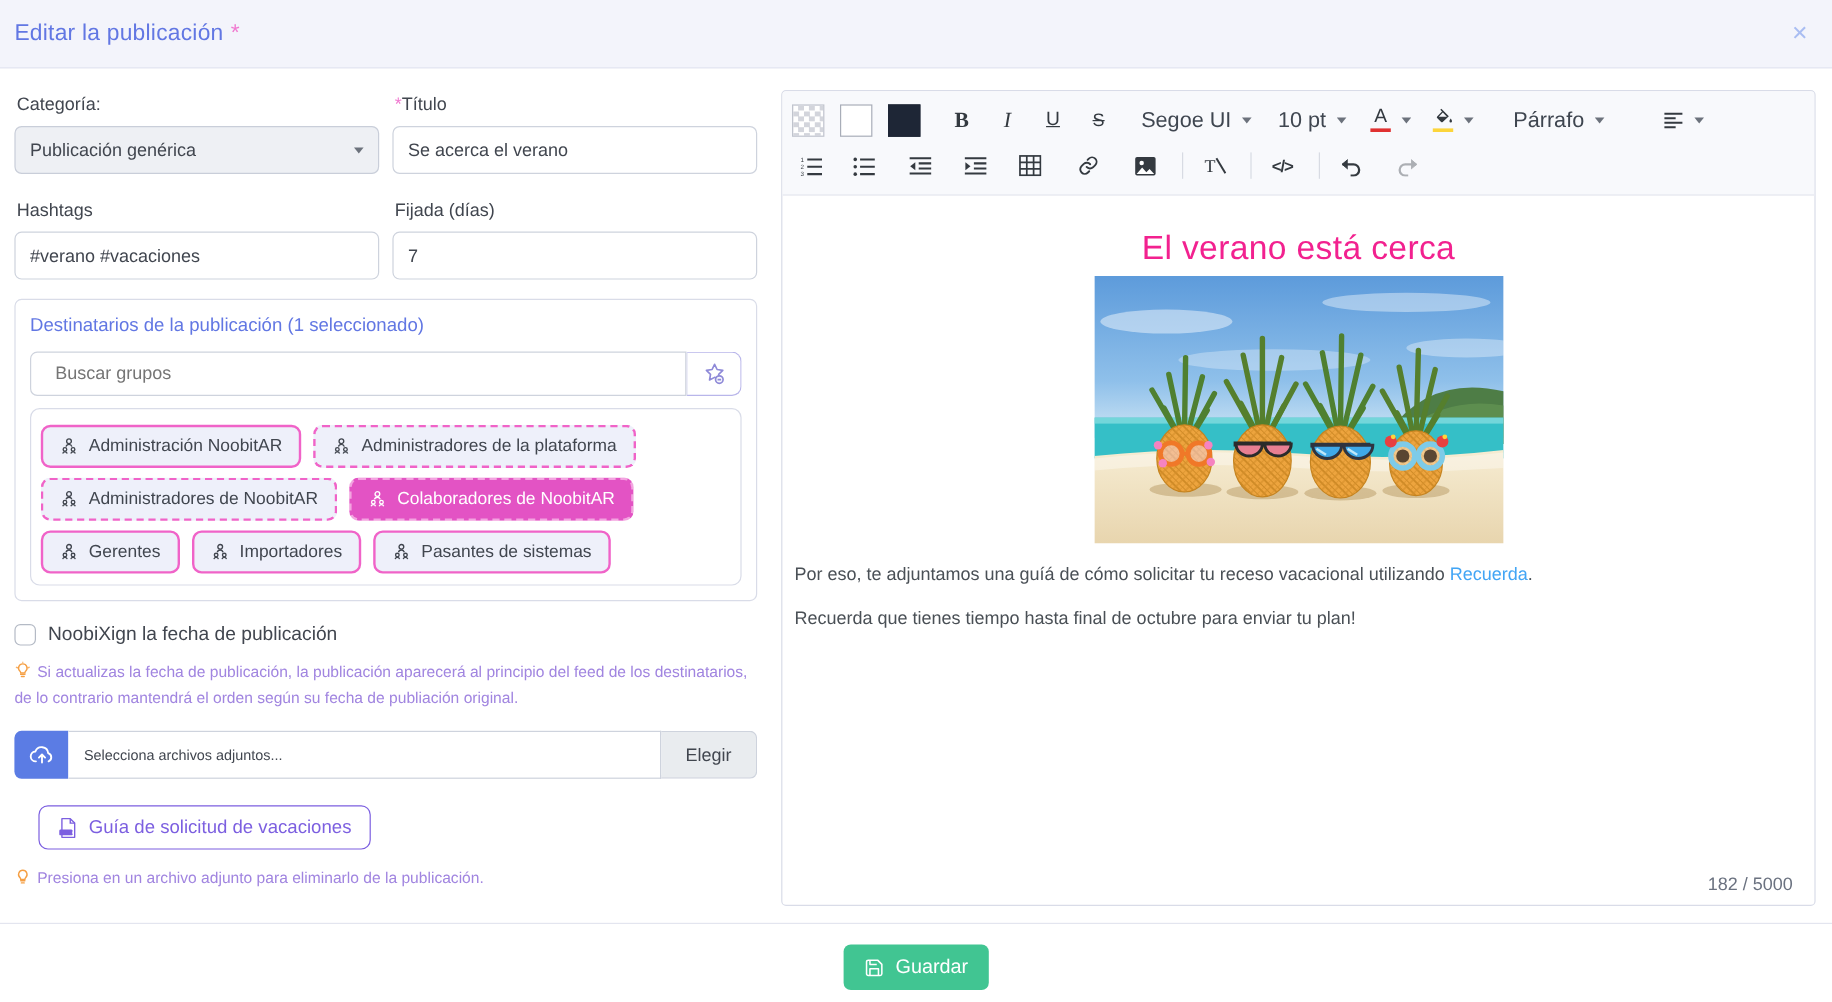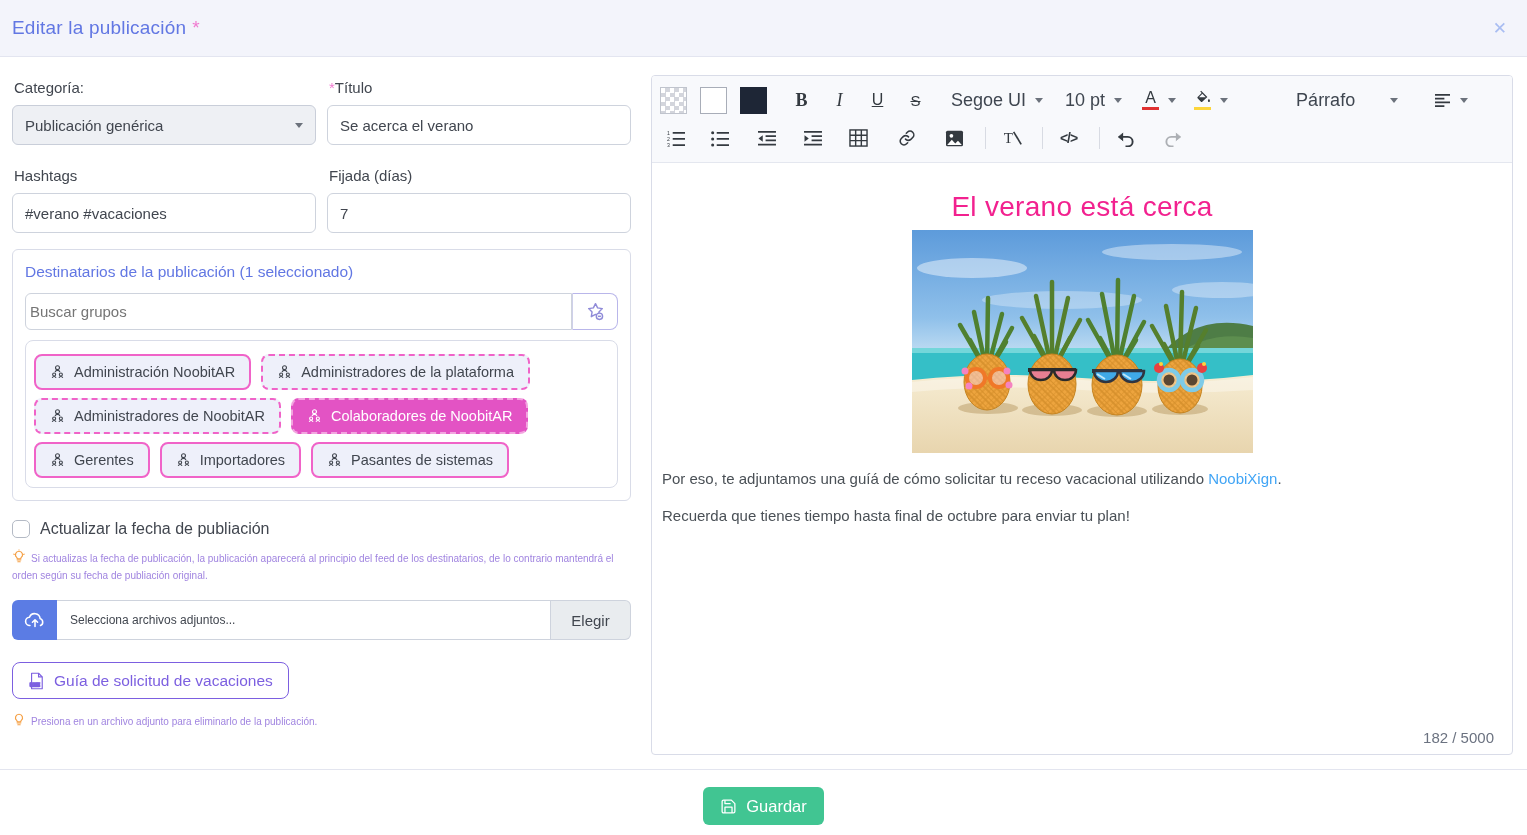--- a/index.html
+++ b/index.html
@@ -31,53 +31,53 @@
   .mt18 { margin-top:18px; }
 
   .caret { width:0; height:0; border-left:4px solid transparent; border-right:4px solid transparent;
     border-top:5px solid #6c727c; display:inline-block; }
 
   
   .dest-box { margin-top:16px; border:1px solid #d9dce8; border-radius:6px; padding:11px 12px 12px; }
   .dest-heading { color:#6277e3; font-size:15.5px; margin:2px 0 12px; }
   .search-row { display:flex; }
   .search-input { flex:1; height:37px; border:1px solid #ced3dd; border-radius:6px 0 0 6px;
-    padding:0 4px; font-size:15px; color:#495057; outline:none;
+    padding:0 20px; font-size:15px; color:#495057; outline:none;
     font-family:"Liberation Sans","DejaVu Sans",sans-serif; }
   .search-btn { width:46px; height:37px; border:1px solid #b9b6ea; border-left:1px solid #cfd0ea;
     border-radius:0 8px 8px 0; background:#fff; display:flex; align-items:center; justify-content:center; cursor:pointer; }
   .chips-box { margin-top:10px; border:1px solid #d9dce8; border-radius:8px; padding:5px 8px 9px; }
   .chip-row { display:flex; margin-top:8px; }
   .chip { display:inline-flex; align-items:center; gap:9px; padding:0 14px; height:36px;
     border-radius:8px; background:#eef0fa; border:2px solid #f063c8; font-size:14.5px;
     color:#41464f; margin-right:10px; cursor:pointer; white-space:nowrap; }
   .chip.dashed { border-style:dashed; }
   .chip.selected { background:#e353c4; color:#fff; border:2px dashed #f3a4e0; }
   .chip svg { flex:none; }
 
   
   .check-row { display:flex; align-items:center; gap:10px; margin-top:19px; cursor:pointer; }
   .checkbox { width:18px; height:18px; border:1.5px solid #b4bac5; border-radius:5px; background:#fff; }
   .check-label { font-size:16px; color:#41464f; }
-  .hint { margin-top:11px; font-size:10px; color:#a185e0; line-height:1.7; max-width:612px; }
+  .hint { margin-top:11px; font-size:13px; color:#a185e0; line-height:1.7; max-width:612px; }
   .hint .bulb { vertical-align:-2px; margin-right:5px; }
 
   
   .upload-row { display:flex; margin-top:16px; height:40px; }
   .upload-icon-btn { width:45px; background:#5b7ce4; border-radius:6px 0 0 6px; display:flex;
     align-items:center; justify-content:center; cursor:pointer; flex:none; }
   .upload-text { flex:1; border:1px solid #ced3dd; border-left:none; display:flex; align-items:center;
     padding:0 13px; font-size:12px; color:#41464f; background:#fff; }
   .choose-btn { width:80px; background:#e9ecef; border:1px solid #ced3dd; border-left:none;
     border-radius:0 6px 6px 0; display:flex; align-items:center; justify-content:center;
     font-size:15px; color:#41464f; cursor:pointer; }
 
   .attach-chip { display:inline-flex; align-items:center; gap:9px; margin-top:22px;
     border:1.5px solid #7c5fe0; border-radius:8px; padding:0 15px; height:37px;
-    color:#7c5fe0; font-size:15.5px; cursor:pointer; background:#fff; }
+    color:#7c5fe0; font-size:15.5px; cursor:pointer; background:#fff;margin-left:20px; }
 
   
   .editor { border:1px solid #d9dce8; border-radius:4px; height:680px; display:flex;
     flex-direction:column; overflow:hidden; background:#fff; }
   .toolbar { background:#f8f9fc; border-bottom:1px solid #e4e7ef; padding:4px 8px 6px; }
   .tb-row { display:flex; align-items:center; height:40px; }
   .tb-row.second { height:36px; }
   .swatch { width:27px; height:27px; border:1px solid #a8adb8; margin-right:13px; cursor:pointer; }
   .swatch.checker { background:repeating-conic-gradient(#d3d5dc 0% 25%, #ffffff 0% 50%) 0 0/9px 9px; border-color:#c0c4cd; }
   .swatch.white { background:#fff; }
@@ -239,21 +239,21 @@
                 <path d="M9.6 14.3a2.1 2.1 0 0 1 4 0"></path>
               </svg>
             <span>Pasantes de sistemas</span>
           </div>
         </div>
       </div>
     </div>
 
     <div class="check-row">
       <div class="checkbox"></div>
-      <div class="check-label">Actualizar la fecha de publiación</div>
+      <div class="check-label">NoobiXign la fecha de publicación</div>
     </div>
     <div class="hint">
       <svg class="bulb" width="14" height="15" viewBox="0 0 24 24" fill="none" stroke="#f59f43" stroke-width="2" stroke-linecap="round">
           <path d="M9 18h6M10 21h4"></path>
           <path d="M12 3a6 6 0 0 1 4 10.5c-.7.6-1 1.5-1 2.5H9c0-1-.3-1.9-1-2.5A6 6 0 0 1 12 3z"></path>
           <path d="M4.5 8.5l-1.6-.6M19.5 8.5l1.6-.6M12 0.8v-0.3" opacity=".8"></path>
         </svg><span>Si actualizas la fecha de publicación, la publicación aparecerá al principio del feed de los destinatarios, de lo contrario mantendrá el orden según su fecha de publiación original.</span>
     </div>
 
     <div class="upload-row">
@@ -322,21 +322,21 @@
             </div>
           <div class="color-btn">
             <svg width="16" height="15" viewBox="0 0 24 24" fill="#343a40">
                 <path d="M19 11L9 1 7.6 2.4l2.3 2.3-6.5 6.5a1.5 1.5 0 0 0 0 2.1l5.3 5.3a1.5 1.5 0 0 0 2.1 0L19 11zM5.6 11.5L11 6.1l5.4 5.4zM21.5 14s-1.7 2.3-1.7 3.6a1.7 1.7 0 0 0 3.4 0c0-1.3-1.7-3.6-1.7-3.6z"></path>
               </svg>
             <div class="color-bar yellow"></div>
           </div>
           <div class="tb-btn" style="min-width:22px">
               <span class="caret"></span>
             </div>
-          <div class="tb-dd" style="width:118px; justify-content:space-between;margin-left:48px;">
+          <div class="tb-dd" style="width:118px; justify-content:center;">
             <span>Párrafo</span>
               <span class="caret"></span>
           </div>
           <div class="tb-dd" style="margin-left:14px;">
             <svg width="17" height="15" viewBox="0 0 18 16" stroke="#343a40" stroke-width="1.8">
                 <path d="M1 2h16M1 6h10M1 10h16M1 14h10"></path>
               </svg>
             <span class="caret"></span>
           </div>
         </div>
@@ -525,21 +525,21 @@
               <circle cx="280" cy="150" r="10" fill="#fff" fill-opacity=".4" stroke="#7ecbe8" stroke-width="4.5"></circle>
               <circle cx="257" cy="150" r="5.5" fill="#5a4632"></circle>
                 <circle cx="280" cy="150" r="5.5" fill="#5a4632"></circle>
               <circle cx="247" cy="138" r="5" fill="#e84040"></circle>
                 <circle cx="290" cy="138" r="5" fill="#e84040"></circle>
               <circle cx="249" cy="134" r="2" fill="#ffd43b"></circle>
                 <circle cx="292" cy="134" r="2" fill="#ffd43b"></circle>
             </g>
           </svg>
         </div>
-        <p class="ed-p"><span>Por eso, te adjuntamos una guíá de cómo solicitar tu receso vacacional utilizando </span><span class="ed-link">NoobiXign</span><span>.</span></p>
+        <p class="ed-p"><span>Por eso, te adjuntamos una guíá de cómo solicitar tu receso vacacional utilizando </span><span class="ed-link">Recuerda</span><span>.</span></p>
         <p class="ed-p">Recuerda que tienes tiempo hasta final de octubre para enviar tu plan!</p>
         <div class="char-count">182 / 5000</div>
       </div>
     </div>
   </div>
 </div>
 
 <div class="footer">
   <button class="save-btn">
     <svg width="17" height="17" viewBox="0 0 24 24" fill="none" stroke="#fff" stroke-width="1.8" stroke-linejoin="round">

